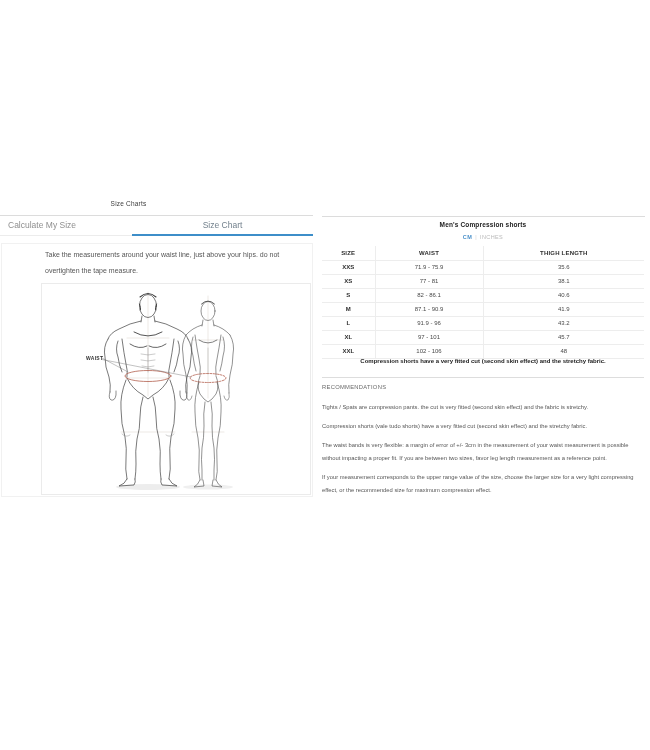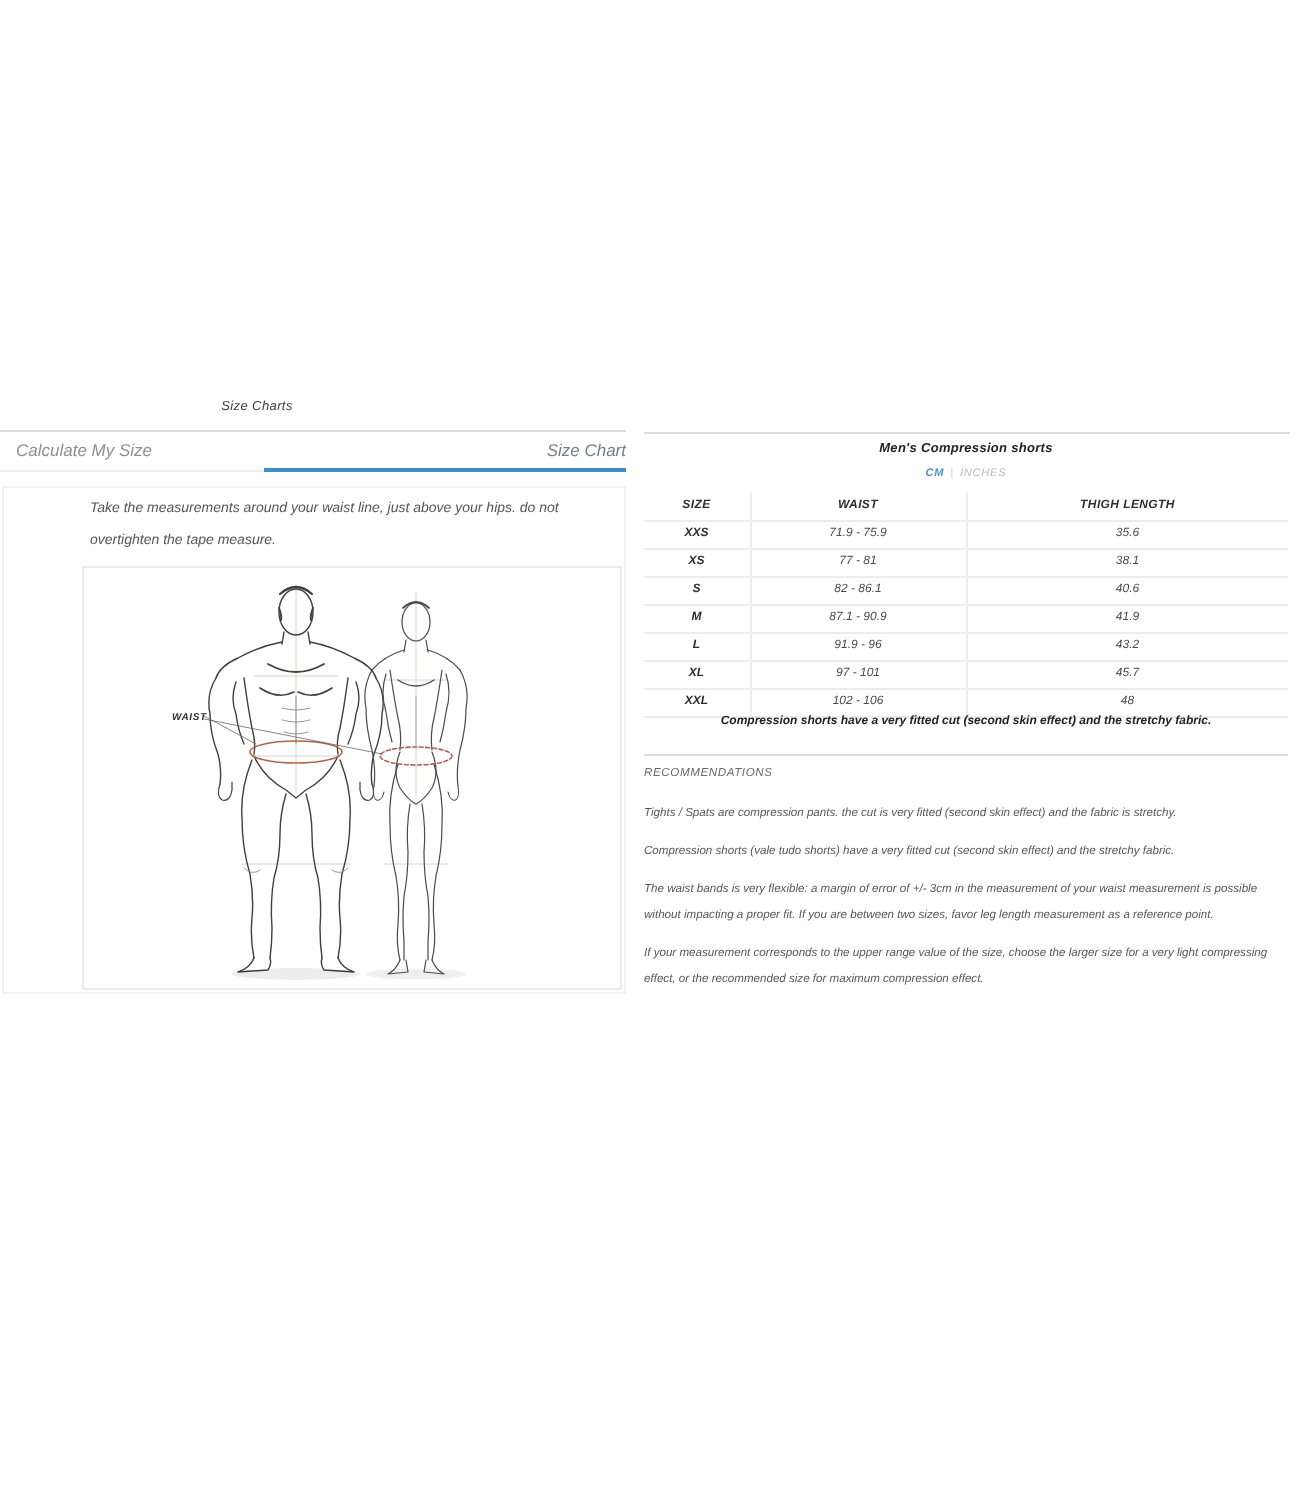--- a/index.html
+++ b/index.html
@@ -4,21 +4,21 @@
 <style>
   * { margin:0; padding:0; box-sizing:border-box; }
   html,body { background:#fff; }
   body {
     width:650px; height:750px;
     font-family:"Liberation Sans", sans-serif;
     color:#555;
     position:relative;
     overflow:hidden;
   }
-  .canvas { position:relative; width:650px; height:750px; background:#fff;font-style:italic; }
+  .canvas { position:relative; width:650px; height:750px; background:#fff; }
 
   
   .page-heading {
     position:absolute; left:0; top:200px; width:257px;
     text-align:center; font-size:6.5px; color:#3c3c3c; letter-spacing:.2px;
   }
 
   
   .tabbar {
     position:absolute; left:0; top:215px; width:313px; height:21px;
@@ -26,21 +26,21 @@
     border-bottom:1px solid #ececec;
     display:flex; align-items:stretch;
     background:#fff;
   }
   .tab {
     font-size:8.5px; line-height:19px; color:#8f8f8f; cursor:pointer;
     white-space:nowrap; overflow:hidden;
   }
   .tab-left { width:132px; padding-left:8px; text-align:left; }
   .tab-right {
-    width:181px; text-align:right; color:#72808c;
+    width:181px; text-align:center; color:#72808c;
     border-bottom:2px solid #3d8ec9; margin-bottom:-1px;
   }
 
   
   .left-box {
     position:absolute; left:1px; top:243px; width:312px; height:254px;
     border:1px solid #f1f1f1; background:#fff;
   }
   .instruction {
     position:absolute; left:45px; top:247px; width:252px;

